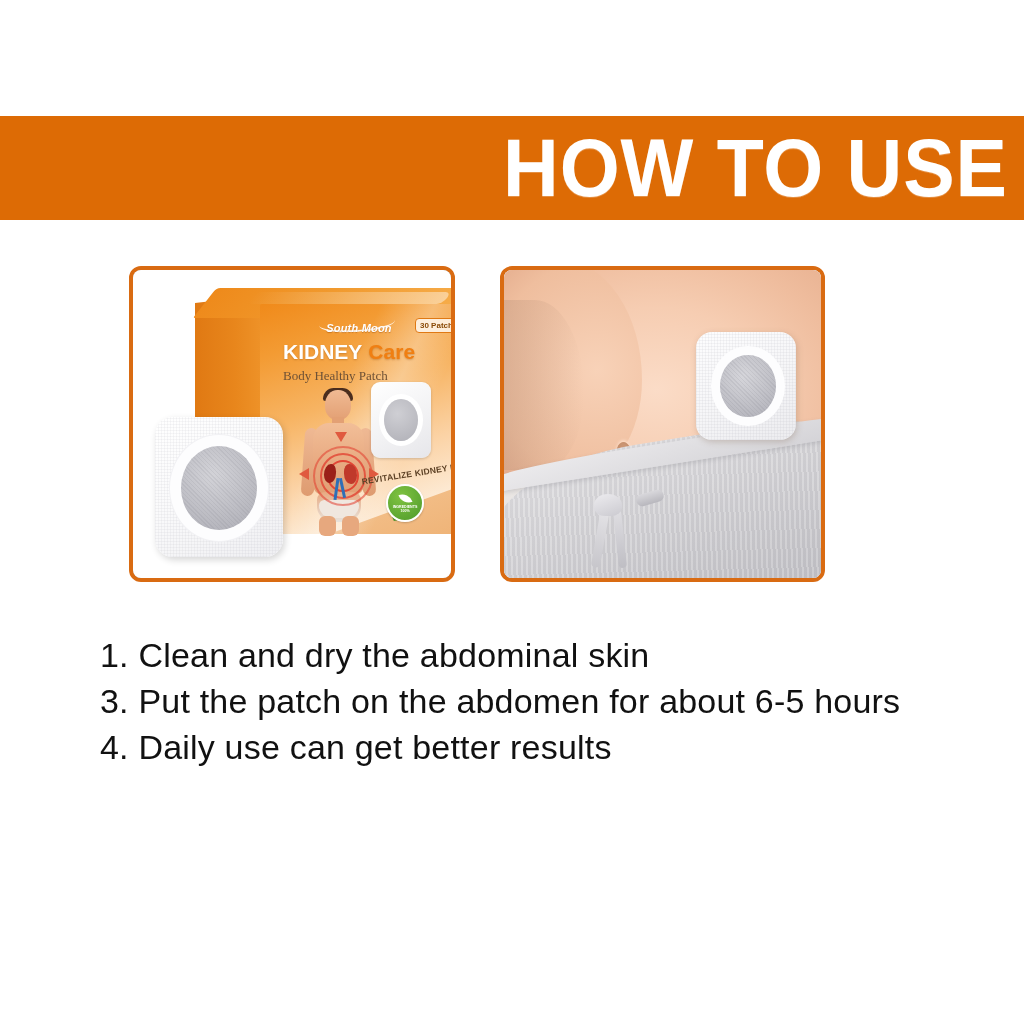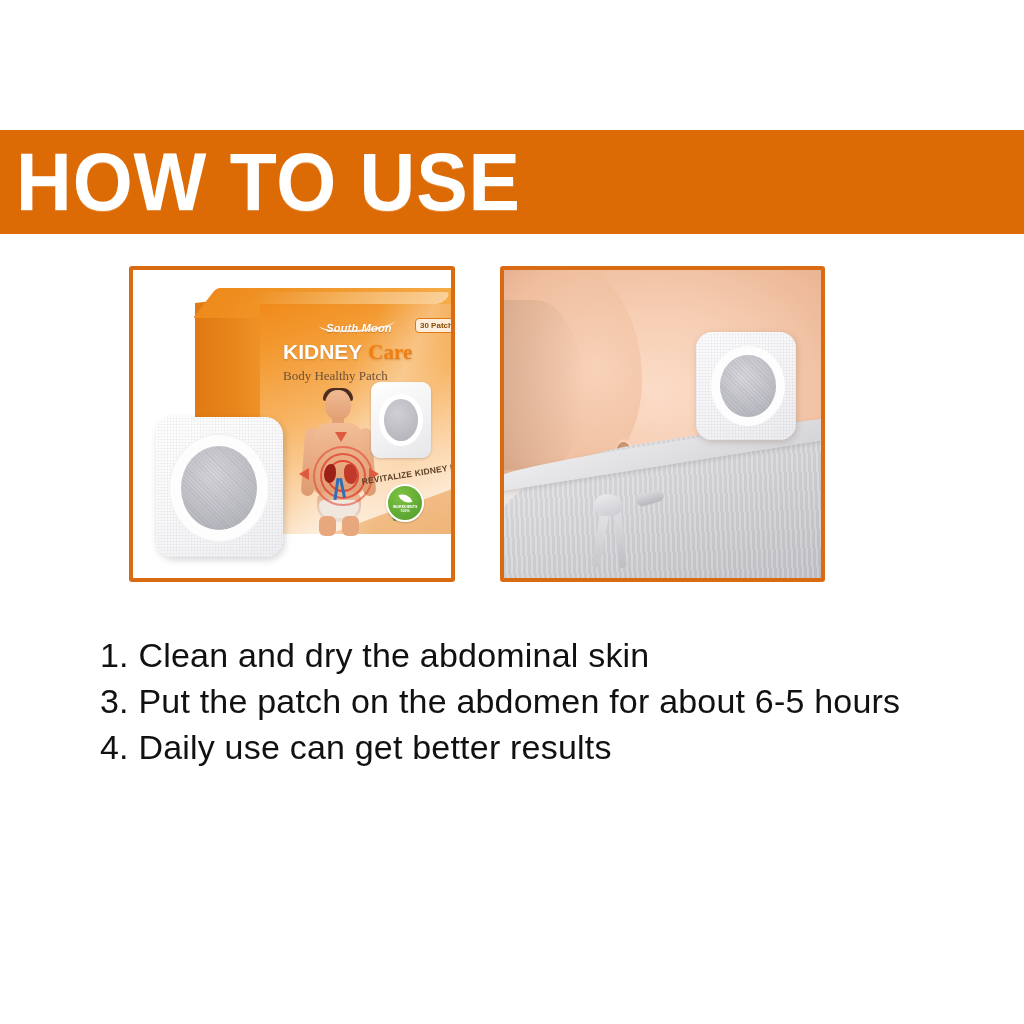--- a/index.html
+++ b/index.html
@@ -7,41 +7,41 @@
     width:1024px;height:1024px;
     background:#ffffff;
     font-family:"Liberation Sans", sans-serif;
     overflow:hidden;
     position:relative;
   }
   .page{position:relative;width:1024px;height:1024px;background:#fff;}
 
   
   .banner{
-    position:absolute;left:0;top:130px;width:1024px;height:104px;
+    position:absolute;left:0;top:116px;width:1024px;height:104px;
     background:#DD6B05;
-    display:flex;align-items:center;justify-content:flex-start;
+    display:flex;align-items:center;justify-content:flex-end;
   }
   .banner-title{
     color:#ffffff;
     font-family:"Liberation Sans", sans-serif;
     font-weight:bold;
     font-size:82px;
     letter-spacing:1px;
     line-height:1;
     transform:scaleX(0.94);
     white-space:nowrap;
     text-shadow:0 1px 0 rgba(255,255,255,.25);
   }
 
   
   .panel{
     position:absolute;
     border:4px solid #D96B12;
-    border-radius:3px;
+    border-radius:12px;
     background:#a3a3a3;
     overflow:hidden;
     box-sizing:border-box;
   }
   .panel-left{left:129px;top:266px;width:326px;height:316px;}
   .panel-right{left:500px;top:266px;width:325px;height:316px;}
 
   
   .prod-stage{position:absolute;inset:0;background:#ffffff;}
 
@@ -99,21 +99,21 @@
     border:1px solid #E07913;border-radius:4px;background:rgba(255,255,255,.75);
     font-size:8px;color:#8A4A06;font-weight:bold;
     padding:2px 4px;white-space:nowrap;
   }
   .kidney-line{
     position:absolute;left:150px;top:70px;width:180px;
     font-size:21px;font-weight:bold;white-space:nowrap;
     text-shadow:0 1px 2px rgba(140,70,10,.35);
   }
   .kidney-line .k1{color:#ffffff;}
-  .kidney-line .k2{color:#F07F12;margin-left:6px;font-family:Liberation Serif, serif;}
+  .kidney-line .k2{color:#F07F12;margin-left:6px;}
   .sub-line{
     position:absolute;left:150px;top:98px;
     font-family:"Liberation Serif", serif;
     font-size:13px;color:#6E5136;white-space:nowrap;
   }
   
   .man{position:absolute;left:158px;top:118px;width:96px;height:146px;}
   .man-head{position:absolute;left:34px;top:2px;width:26px;height:30px;border-radius:48% 48% 45% 45%;background:linear-gradient(180deg,#F0BA93,#E3A074);}
   .man-hair{position:absolute;left:32px;top:0px;width:30px;height:13px;border-radius:14px 14px 3px 3px;background:#4A2D1E;}
   .man-neck{position:absolute;left:41px;top:29px;width:12px;height:9px;background:#E3A074;}

